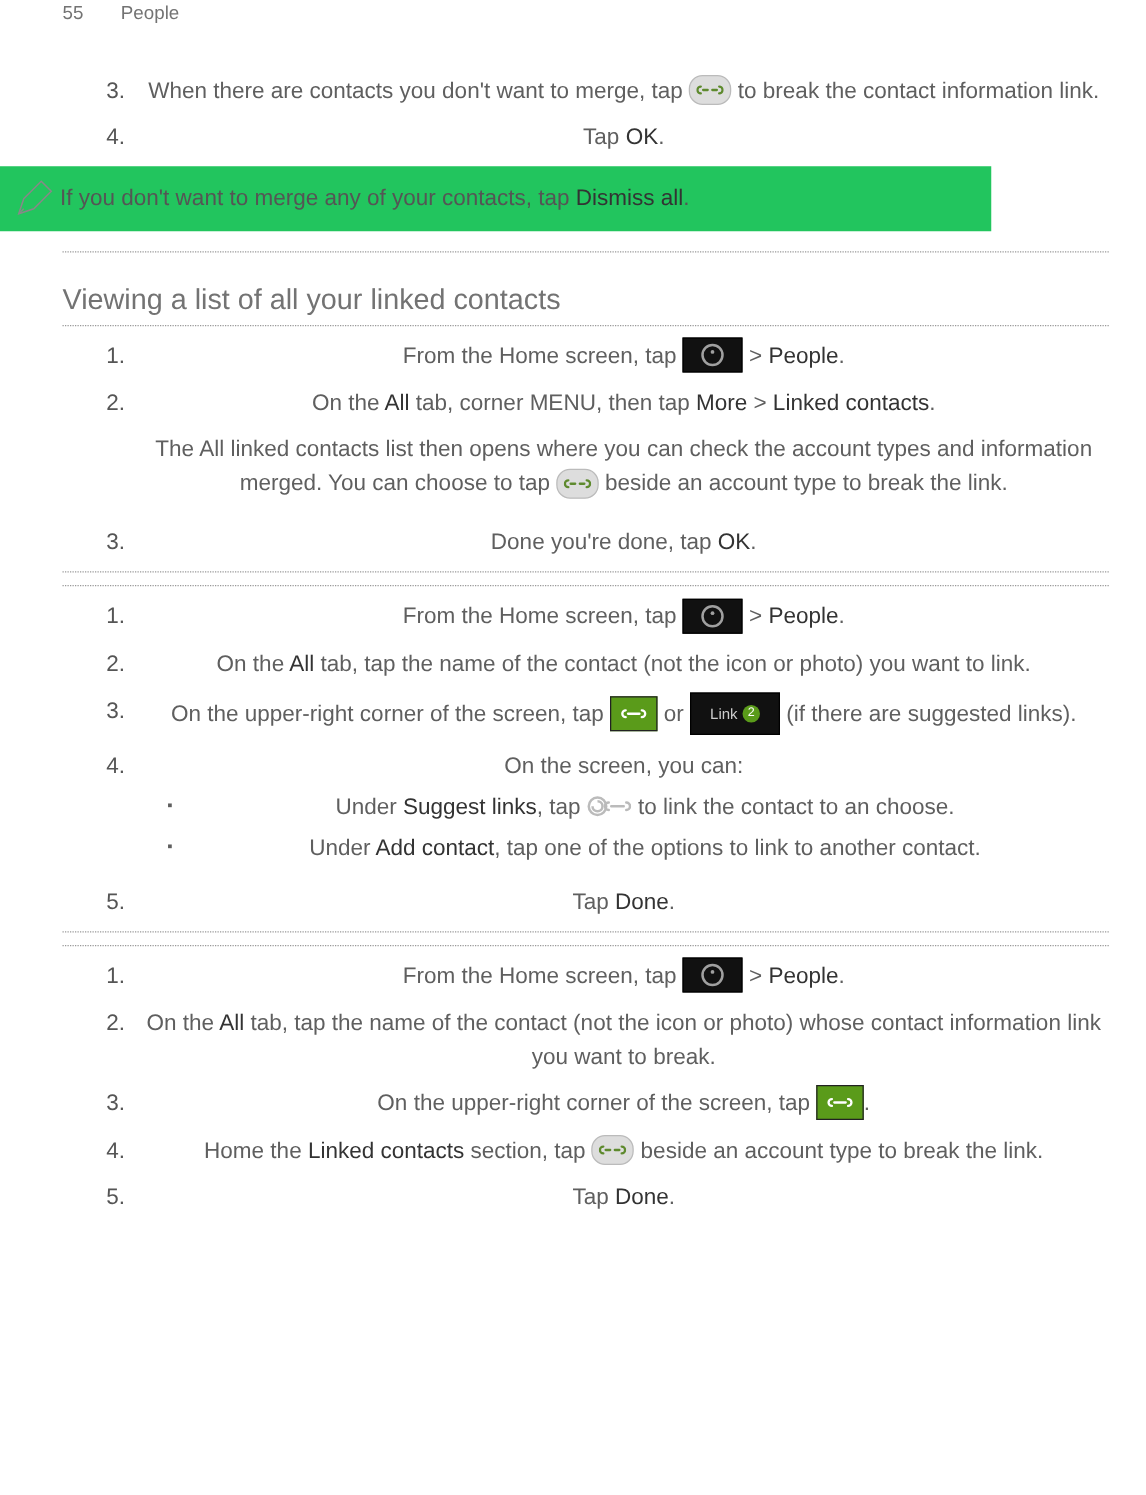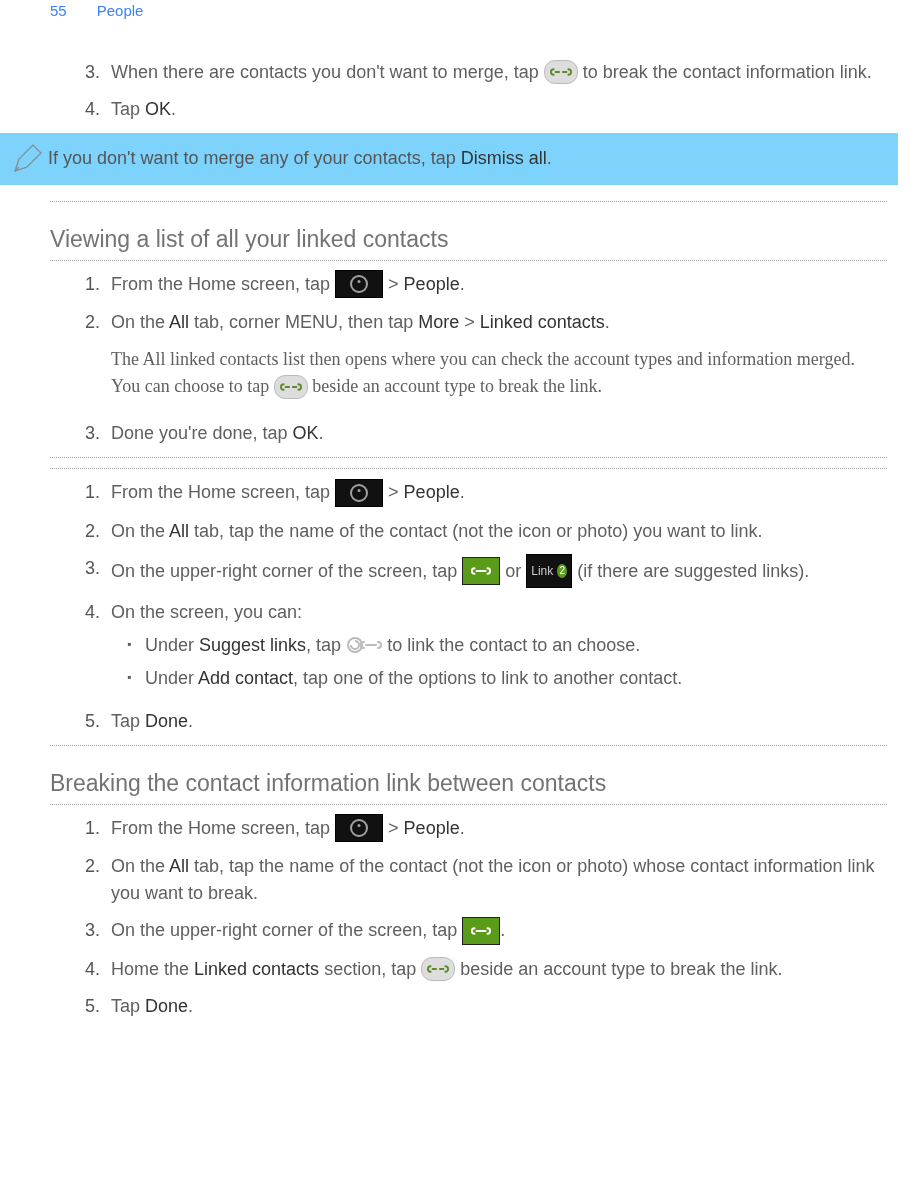--- a/index.html
+++ b/index.html
@@ -15,47 +15,47 @@
   .page {
     width: 917px;
     box-sizing: border-box;
     padding: 0 30px 50px 50px;
   }
   .header {
     display: flex;
     align-items: baseline;
     padding-top: 0px;
     font-size: 15px;
-    color: #3b82f6;
+    color: #737373;
   }
   .header .pagenum { margin-right: 30px; }
   .content { padding-top: 30px; }
   ol.steps {
     list-style: none;
     margin: 0;
     padding: 0;
   }
   ol.steps > li {
     display: flex;
     margin: 6px 0 10px 0;
   }
   ol.steps > li .num {
     flex: 0 0 26px;
     color: #555;
     font-weight: normal;
   }
-  ol.steps > li .text { flex: 1; }
+  ol.steps > li .text { flex: 1; text-align: center; }
   .indent-block { padding-left: 35px; }
   .note-box {
-    background: #7dd3fc;
+    background: #22c55e;
     margin: 10px 0 16px -50px;
     padding: 10px 30px 10px 6px;
     display: flex;
     align-items: center;
-    width: 898px;
+    width: 793px;
     box-sizing: border-box;
   }
   .note-box .note-icon {
     flex: 0 0 42px;
     display: flex; justify-content: center;
   }
   .note-box .note-text { flex: 1; color:#555; }
   .section-title {
     color: #737373;
     font-size: 23px;
@@ -105,21 +105,21 @@
     display:inline-flex; align-items:center; justify-content:center;
     width:36px; height:26px;
     background:#5a9b1a;
     border:1px solid #222;
     vertical-align: middle;
     position:relative; top:-1px;
   }
   .icon-link-green svg { width:22px; height:14px; }
   .icon-link-dark {
     display:inline-flex; align-items:center; justify-content:center;
-    width:46px; height:26px;
+    width:72px; height:26px;
     background:#111;
     border:1px solid #000;
     vertical-align: middle;
     color:#ccc; font-size:12px;
     position:relative; top:-1px;
     padding: 16px 4px;
     box-sizing: border-box;
   }
   .badge-num {
     display:inline-flex; align-items:center; justify-content:center;
@@ -131,21 +131,21 @@
     vertical-align: middle; position:relative; top:-1px;
   }
   ul.sub {
     list-style:none;
     padding:0 0 0 16px;
     margin:4px 0;
   }
   ul.sub li { display:flex; margin:6px 0;}
   ul.sub li .bul { flex:0 0 18px; font-size:12px; line-height:24px; }
   ul.sub li .text { flex:1; }
-  .paragraph { margin:10px 0;font-family:Liberation Serif, serif; }
+  .paragraph { margin:10px 0; }
 </style>
 </head>
 <body>
 
 <div class="page">
   <div class="header">
     <span class="pagenum">55</span>
     <span>People</span>
   </div>
 
@@ -289,21 +289,20 @@
       <li>
         <span class="num">5.</span>
         <span class="text">
           <span>Tap </span><span class="bold">Done</span><span>.</span>
         </span>
       </li>
     </ol>
     </div>
 
     <hr class="dot-rule">
-    <div class="section-title">Breaking the contact information link between contacts</div>
     <hr class="dot-rule">
     <div class="indent-block">
     <ol class="steps">
       <li>
         <span class="num">1.</span>
         <span class="text">
           <span>From the Home screen, tap </span><span class="icon-black">
                 <span class="inner"></span>
               </span><span> &gt; </span><span class="bold">People</span><span>.</span>
         </span>

